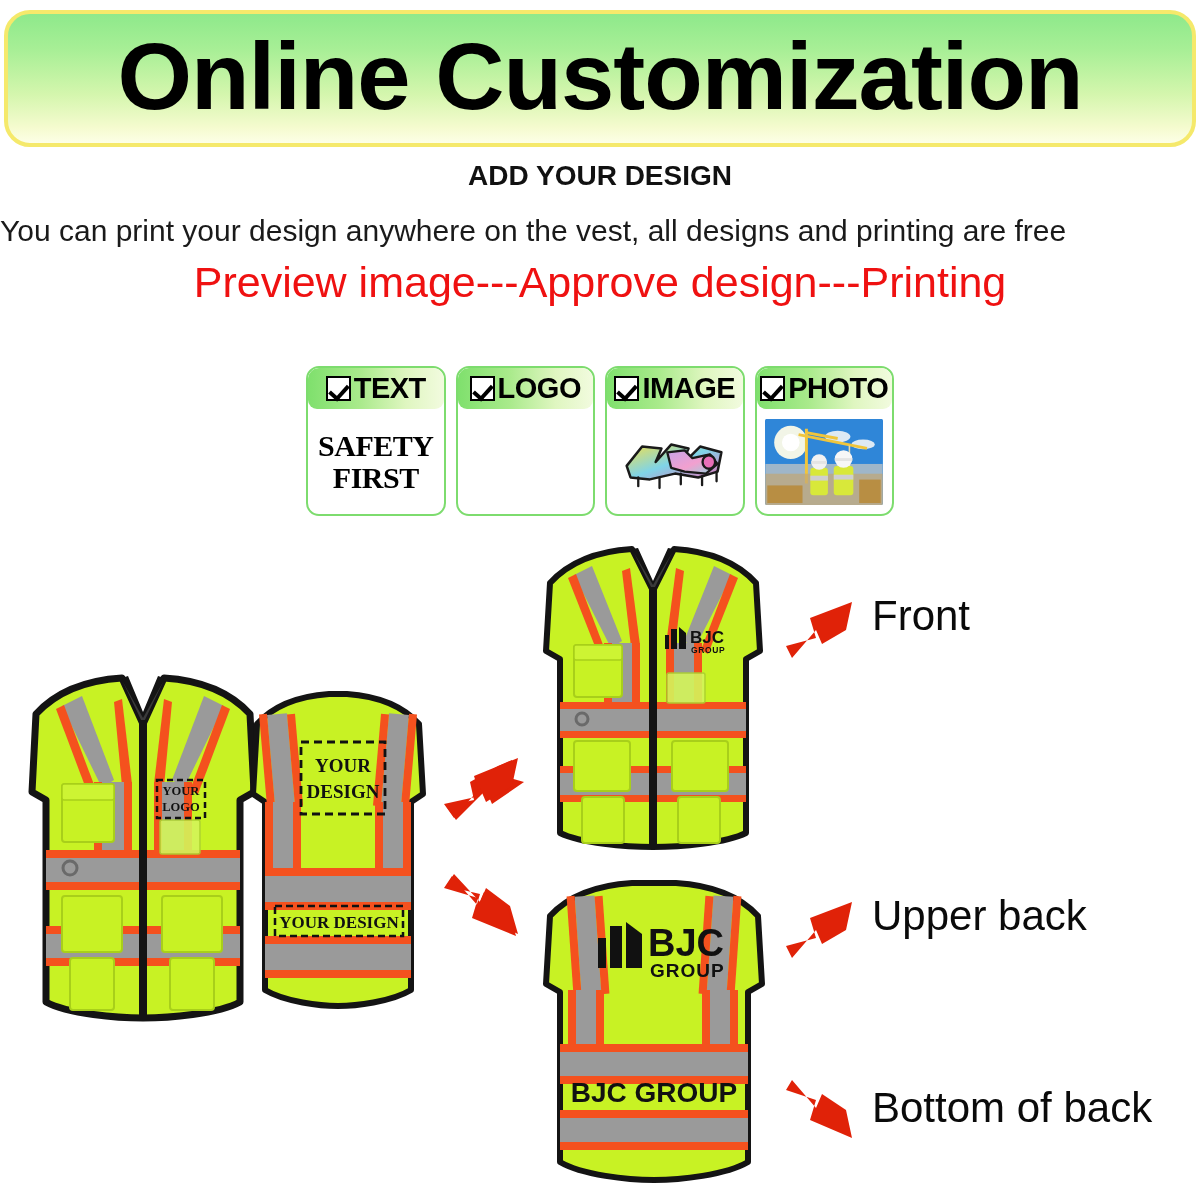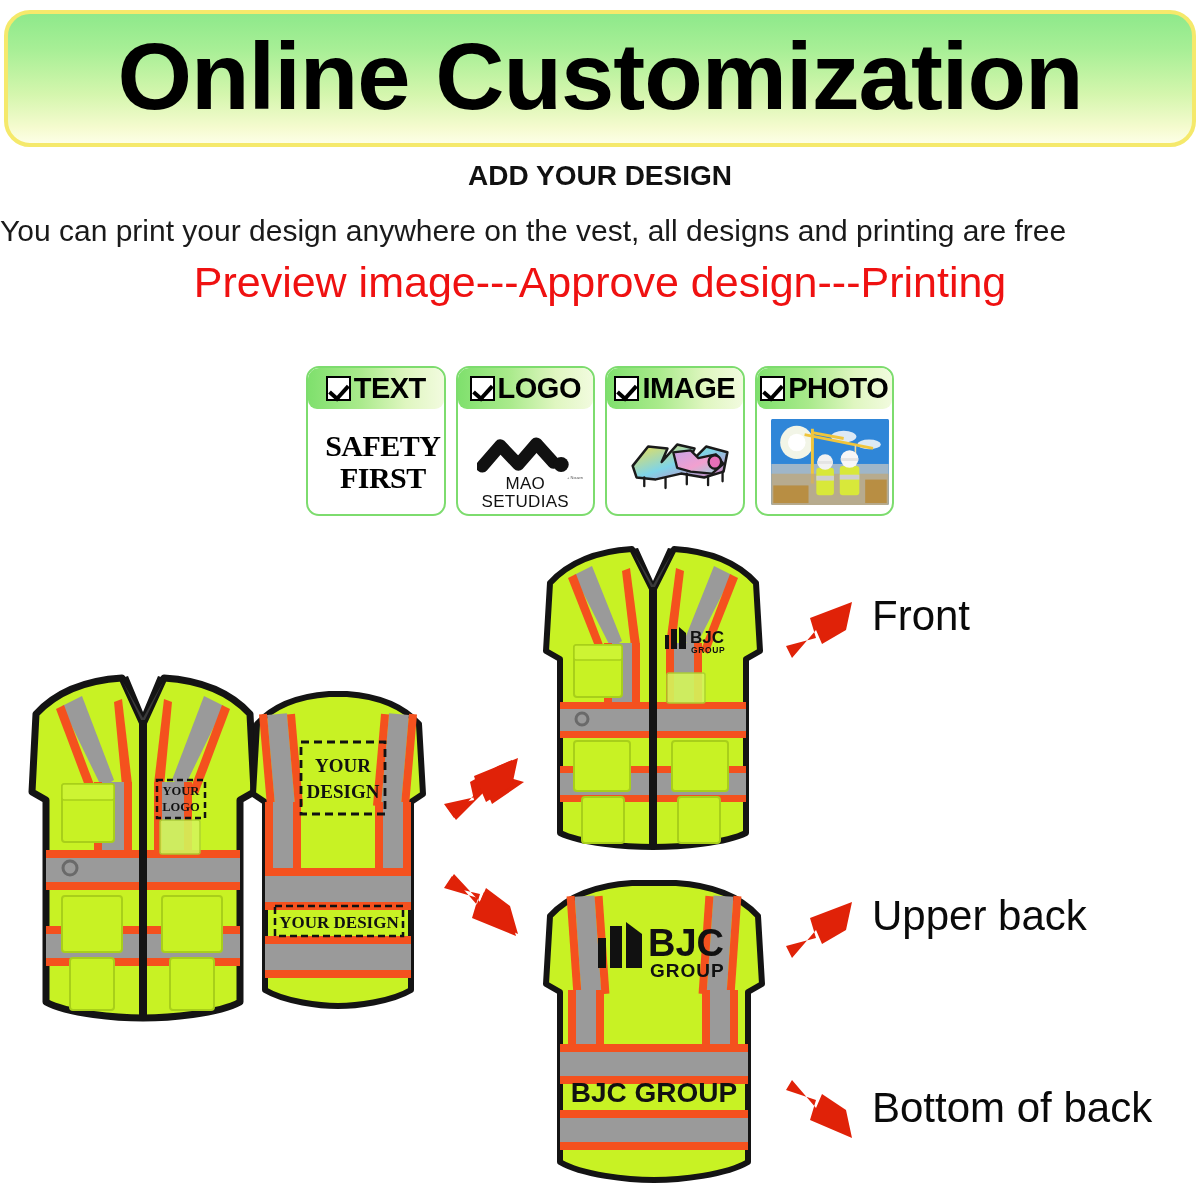--- a/index.html
+++ b/index.html
@@ -118,21 +118,21 @@
     font-weight: bold;
     font-size: 29px;
     color: #000;
     letter-spacing: -0.5px;
     line-height: 1;
   }
   .card-body {
     flex: 1;
     display: flex;
     align-items: center;
-    justify-content: flex-end;
+    justify-content: center;
     padding: 3px;
   }
 
   
   .safety-txt {
     font-family: "Liberation Serif", serif;
     font-weight: bold;
     font-size: 30px;
     line-height: 1.05;
     text-align: center;
@@ -210,31 +210,20 @@
         <div>SAFETY</div>
         <div>FIRST</div>
       </div>
     </div>
   </div>
 
   <div class="card">
     <div class="card-head">
       <span class="chk"></span>
       <span class="card-label">LOGO</span>
-    </div>
-    <div class="card-body logo-card">
-      <svg class="mao-mark" viewBox="0 0 100 40">
-        <path d="M5 32 L24 10 L43 30 L62 8 L80 28" stroke="#111" stroke-width="13" fill="none" stroke-linecap="round" stroke-linejoin="round"></path>
-        <circle cx="88" cy="30" r="8" fill="#111"></circle>
-      </svg>
-      <div class="mao-name">
-        <div>MAO</div>
-        <div>SETUDIAS</div>
-        <span class="mao-tiny">+ Nouwn</span>
-      </div>
     </div>
   </div>
 
   <div class="card">
     <div class="card-head">
       <span class="chk"></span>
       <span class="card-label">IMAGE</span>
     </div>
     <div class="card-body">
       <svg class="graf" viewBox="0 0 120 60">

